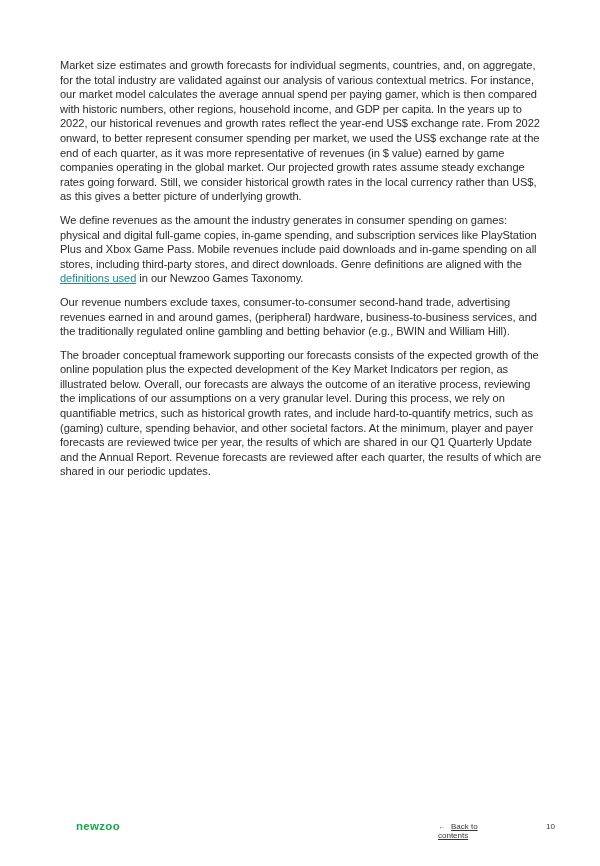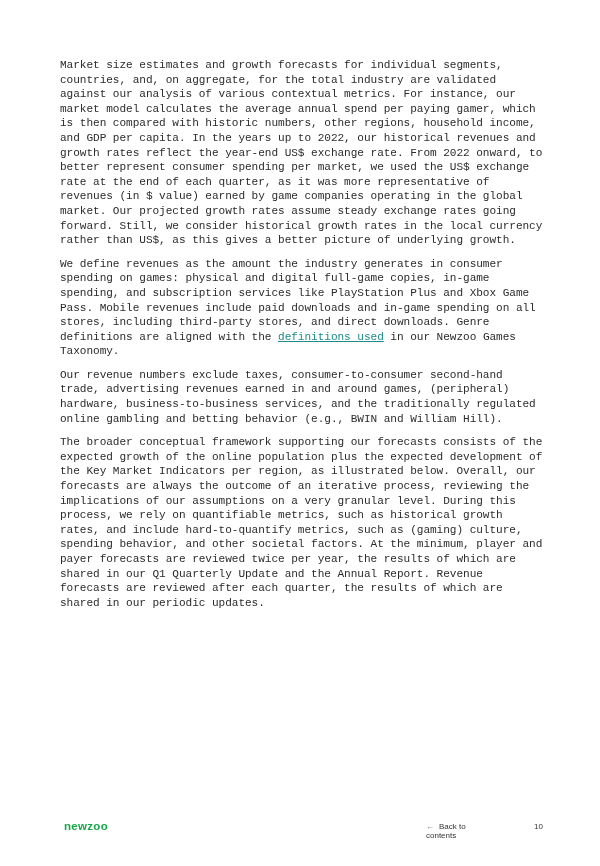--- a/index.html
+++ b/index.html
@@ -1,26 +1,26 @@
 <!DOCTYPE html>
 <html><head>
 <meta charset="utf-8">
 <style>
   html, body { margin: 0; padding: 0; background: #ffffff; }
   body { width: 600px; height: 866px; position: relative; overflow: hidden;
          font-family: "Liberation Sans", sans-serif; color: #2b2b2b; }
-  .content { position: absolute; left: 60px; top: 58px; width: 484px; font-family: Liberation Mono, monospace; }
+  .content { position: absolute; left: 60px; top: 58px; width: 484px; }
   .para { font-size: 11.1px; line-height: 14.6px; margin: 0 0 9px 0; letter-spacing: -0.05px; }
   .link { color: #1e8a8a; text-decoration: underline; cursor: pointer; }
-  .footer { position: absolute; left: 4px; top: 820px; width: 483px; height: 20px; }
+  .footer { position: absolute; left: 16px; top: 820px; width: 483px; height: 20px; }
   .logo { position: absolute; left: 60px; top: 0; font-weight: bold; font-size: 11.5px;
           color: #1aa64a; letter-spacing: 0.3px; }
   .back { position: absolute; left: 422px; top: 2px; font-size: 8px; color: #333; }
   .back .arrow { margin-right: 5px; color: #666; }
-  .back .backlink { cursor: pointer; }
+  .back .backlink { text-decoration: underline; cursor: pointer; }
   .pagenum { position: absolute; left: 530px; top: 2px; font-size: 8px; color: #333; text-align: center; }
 </style>
 </head>
 <body>
 
 <div class="content">
   <p class="para">Market size estimates and growth forecasts for individual segments, countries, and, on aggregate, for the total industry are validated against our analysis of various contextual metrics. For instance, our market model calculates the average annual spend per paying gamer, which is then compared with historic numbers, other regions, household income, and GDP per capita. In the years up to 2022, our historical revenues and growth rates reflect the year-end US$ exchange rate. From 2022 onward, to better represent consumer spending per market, we used the US$ exchange rate at the end of each quarter, as it was more representative of revenues (in $ value) earned by game companies operating in the global market. Our projected growth rates assume steady exchange rates going forward. Still, we consider historical growth rates in the local currency rather than US$, as this gives a better picture of underlying growth.</p>
   <p class="para"><span>We define revenues as the amount the industry generates in consumer spending on games: physical and digital full-game copies, in-game spending, and subscription services like PlayStation Plus and Xbox Game Pass. Mobile revenues include paid downloads and in-game spending on all stores, including third-party stores, and direct downloads. Genre definitions are aligned with the </span><span class="link">definitions used</span><span> in our Newzoo Games Taxonomy.</span></p>
   <p class="para">Our revenue numbers exclude taxes, consumer-to-consumer second-hand trade, advertising revenues earned in and around games, (peripheral) hardware, business-to-business services, and the traditionally regulated online gambling and betting behavior (e.g., BWIN and William Hill).</p>
   <p class="para">The broader conceptual framework supporting our forecasts consists of the expected growth of the online population plus the expected development of the Key Market Indicators per region, as illustrated below. Overall, our forecasts are always the outcome of an iterative process, reviewing the implications of our assumptions on a very granular level. During this process, we rely on quantifiable metrics, such as historical growth rates, and include hard-to-quantify metrics, such as (gaming) culture, spending behavior, and other societal factors. At the minimum, player and payer forecasts are reviewed twice per year, the results of which are shared in our Q1 Quarterly Update and the Annual Report. Revenue forecasts are reviewed after each quarter, the results of which are shared in our periodic updates.</p>

